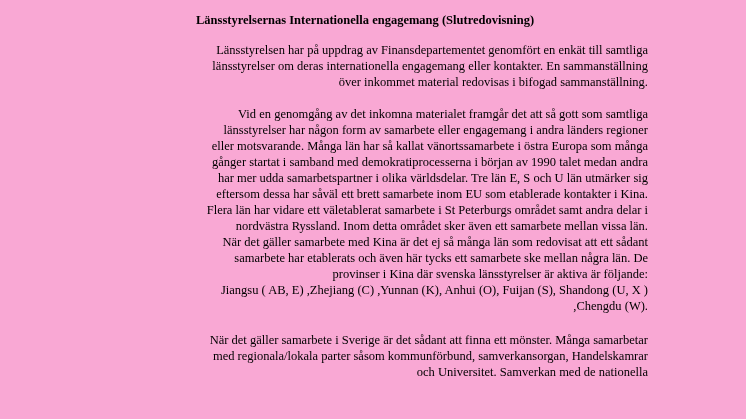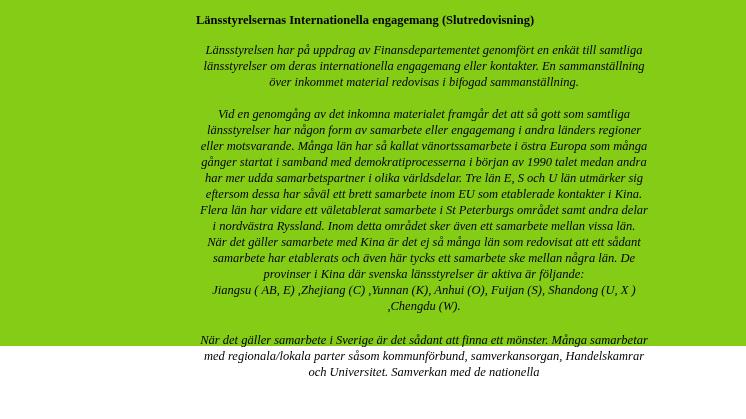--- a/index.html
+++ b/index.html
@@ -10,42 +10,41 @@
   body {
     width: 746px;
     height: 419px;
     overflow: hidden;
     font-family: "Liberation Serif", "DejaVu Serif", serif;
     color: #000000;
   }
   .page {
     position: relative;
     width: 746px;
-    height: 346px;
-    background: #84cc16;
+    height: 419px;
+    background: #f9a8d4;
   }
   .text-column {
     position: absolute;
     left: 196px;
     top: 12px;
     width: 452px;
   }
   .title {
     font-size: 12.5px;
     font-weight: bold;
     line-height: 16px;
     margin: 0 0 14px 0;
   }
   .para {
     font-size: 12.5px;
     line-height: 16px;
     margin: 0 0 16px 4px;
     white-space: pre-line;
-    text-align: center;
-    font-style: italic;
+    text-align: right;
   }
   .para.gap-large {
     margin-bottom: 18px;
   }
 </style>
 </head>
 <body>
 
 <div class="page">
   <div class="text-column">

